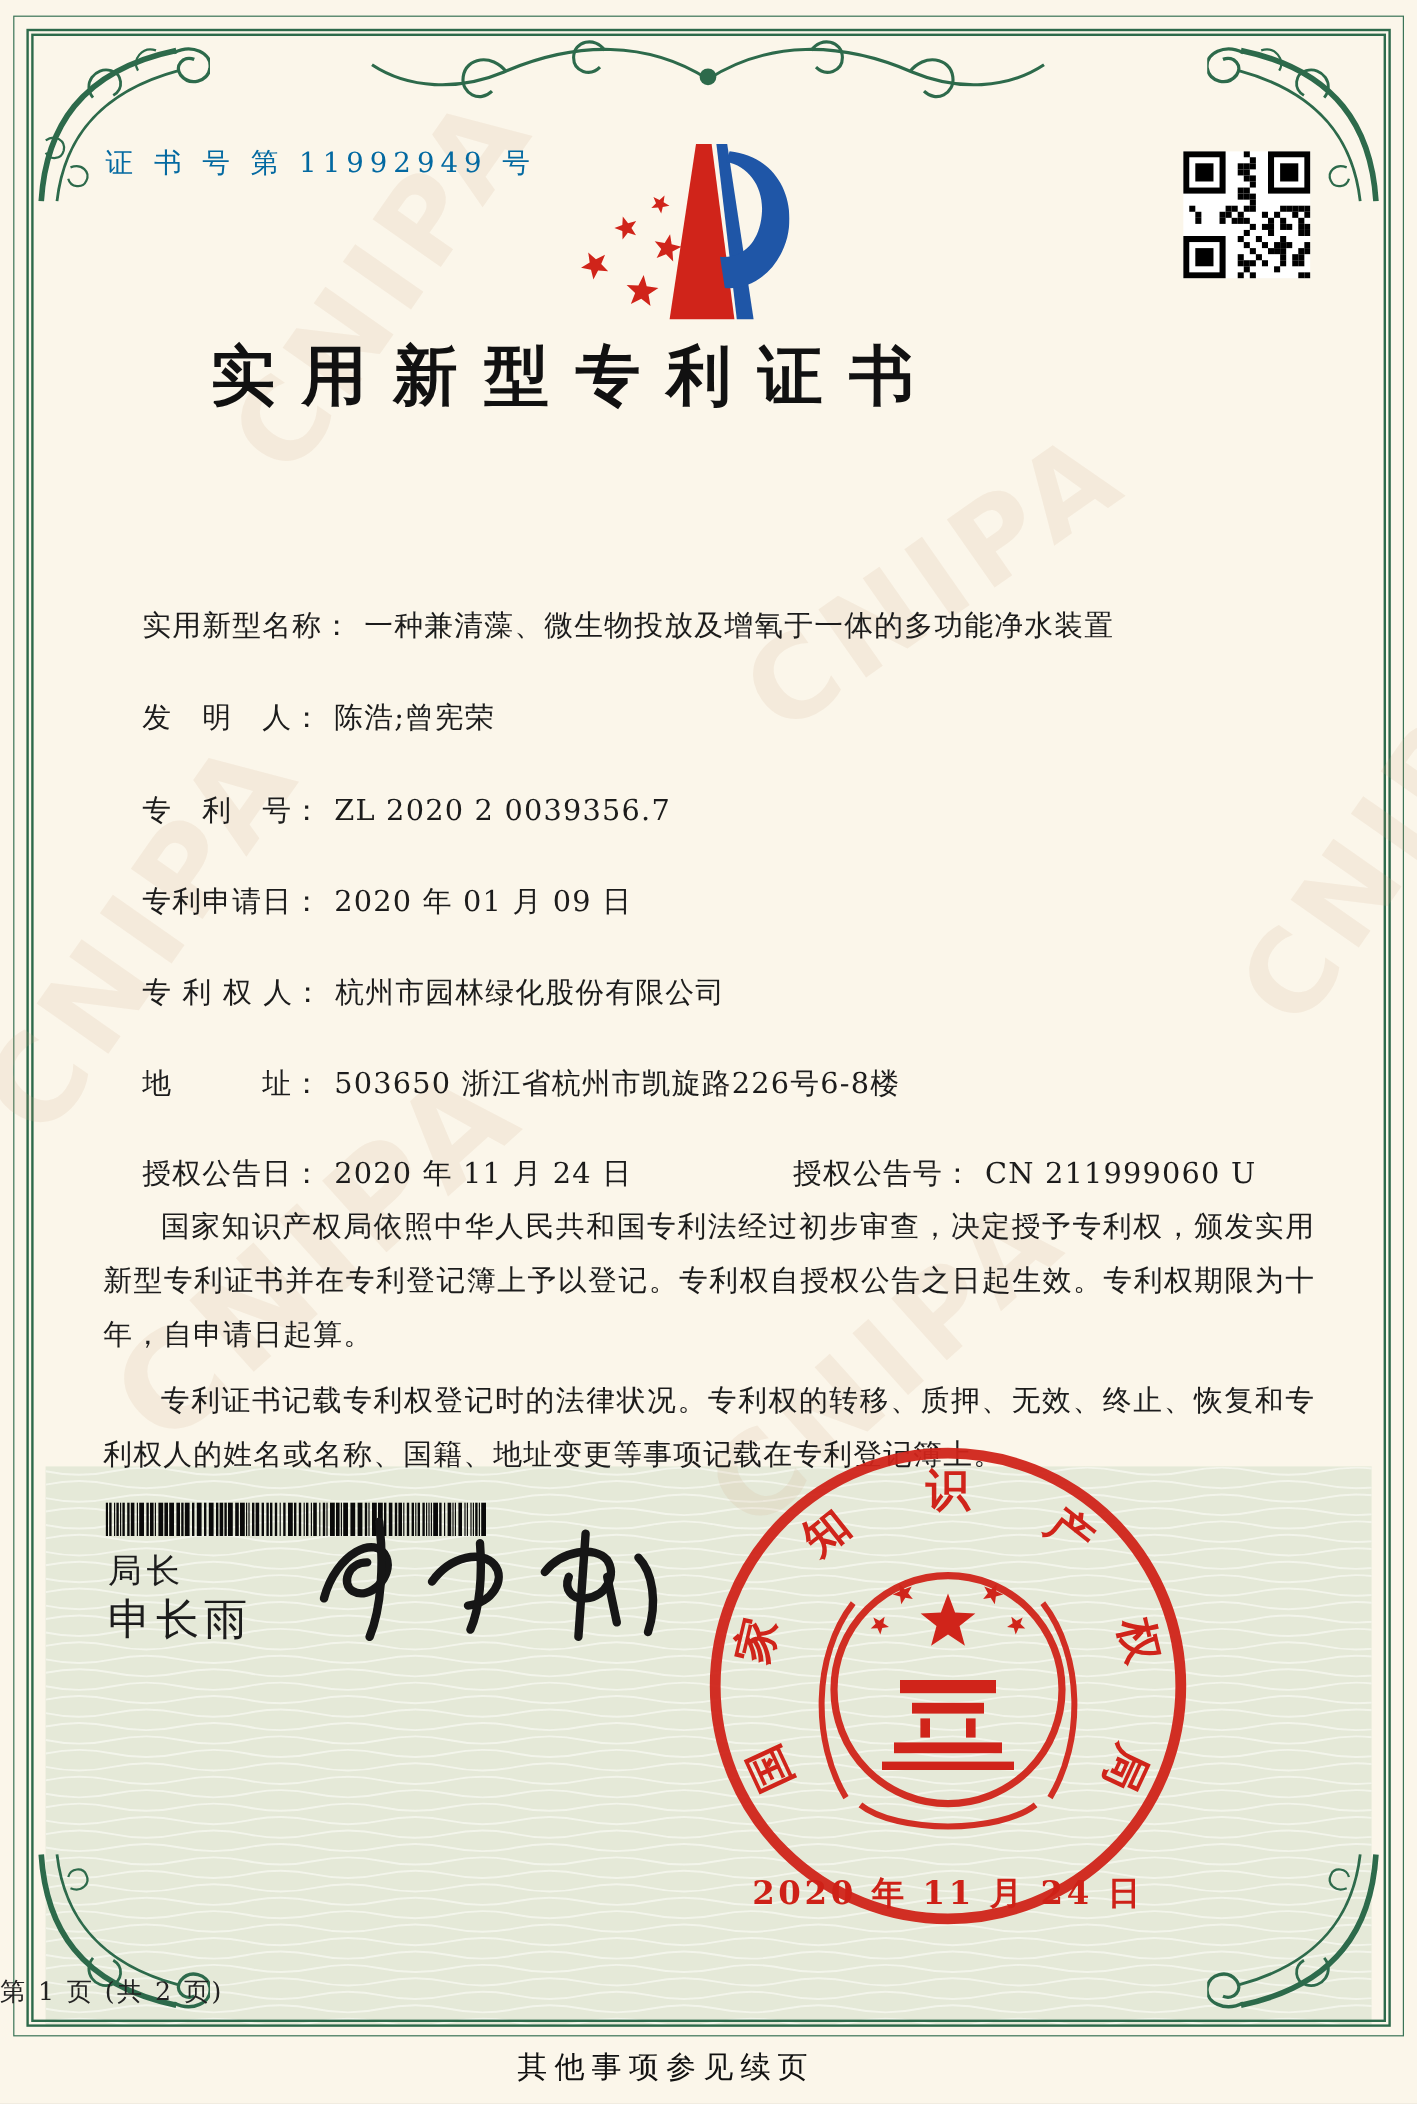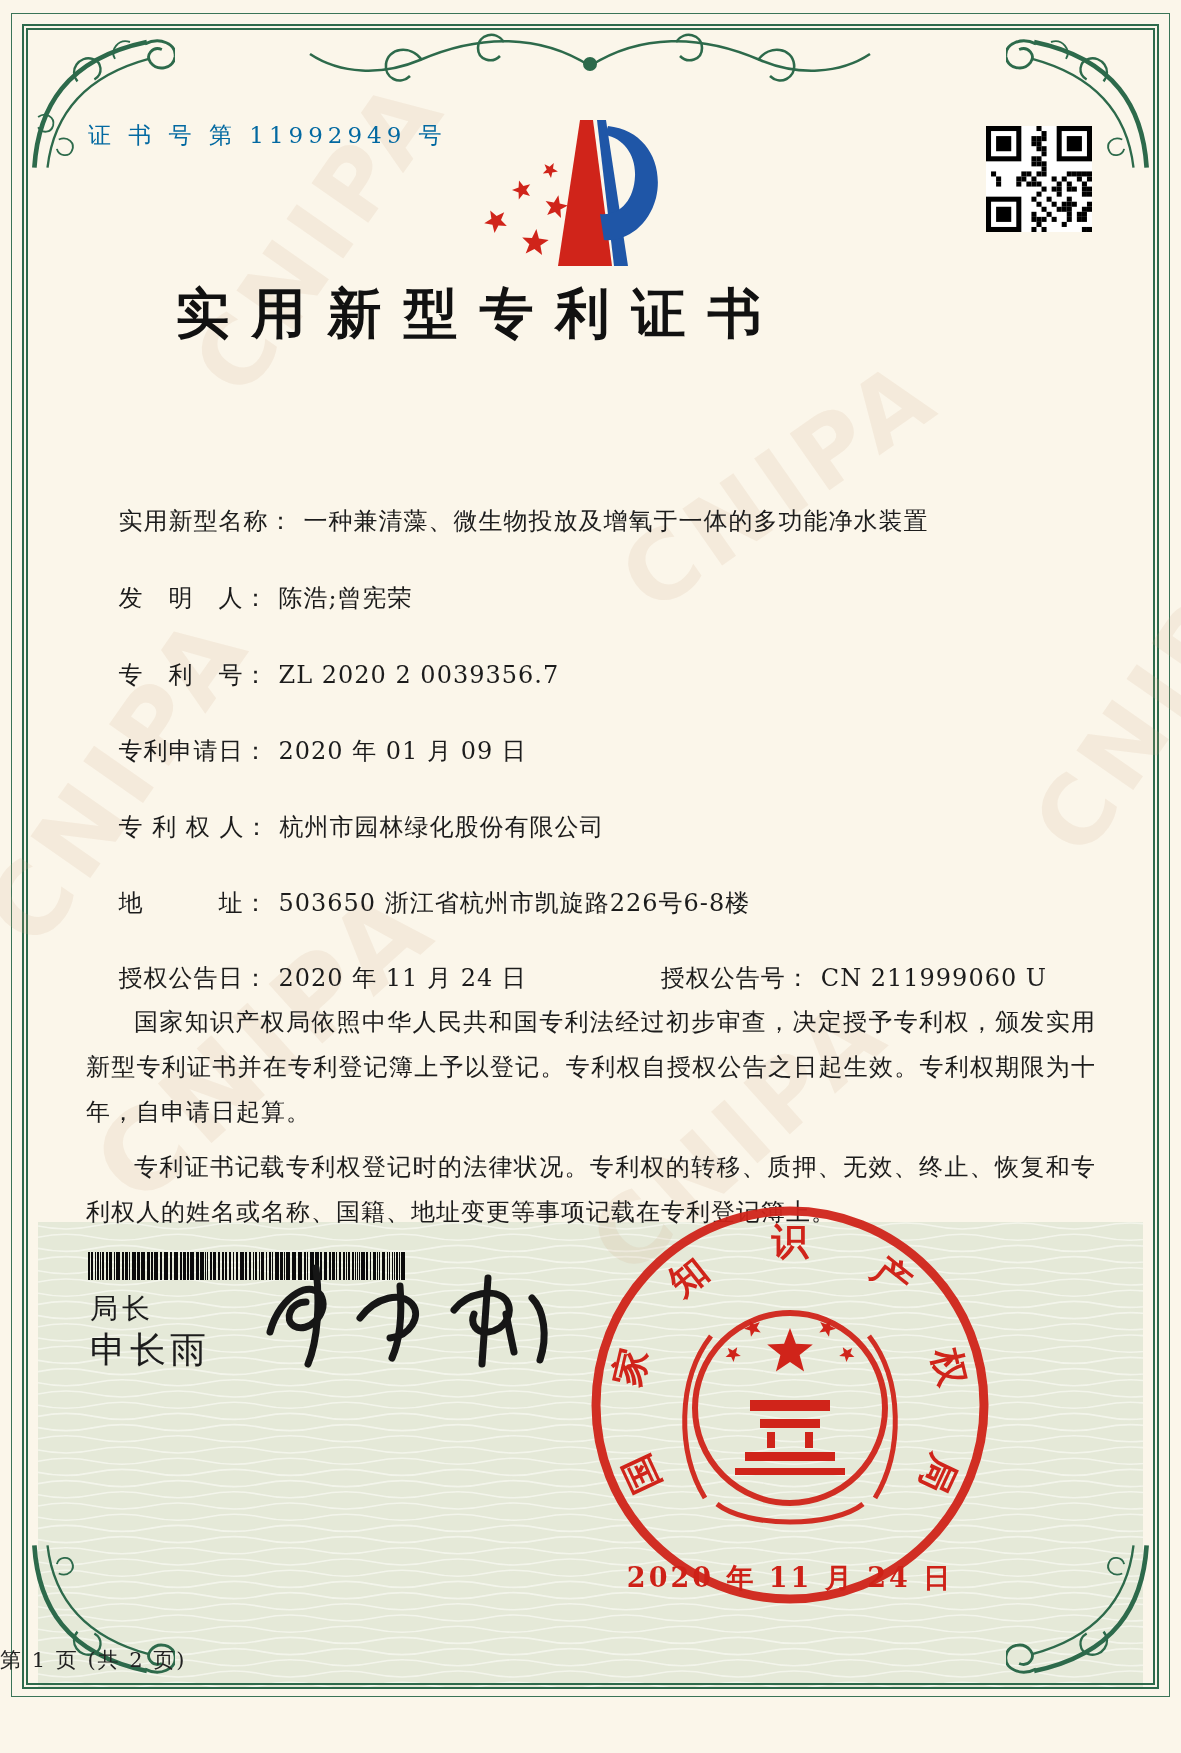--- a/index.html
+++ b/index.html
@@ -452,14 +452,15 @@
       <span class="seal-char" style="left: 81.2814px; top: 54.3558px; transform: rotate(-38.3333deg);">知</span>
       <span class="seal-char" style="left: 183px; top: 19px; transform: rotate(0deg);">识</span>
       <span class="seal-char" style="left: 284.719px; top: 54.3558px; transform: rotate(38.3333deg);">产</span>
       <span class="seal-char" style="left: 342.579px; top: 145.179px; transform: rotate(76.6667deg);">权</span>
       <span class="seal-char" style="left: 331.634px; top: 252.309px; transform: rotate(115deg);">局</span>
     </div>
   <div class="seal-date">2020 年 11 月 24 日</div>
 
   <div class="page-info">第 1 页 (共 2 页)</div>
 
+  <div class="footer-note">其他事项参见续页</div>
 
 </div>
 
 </body></html>

